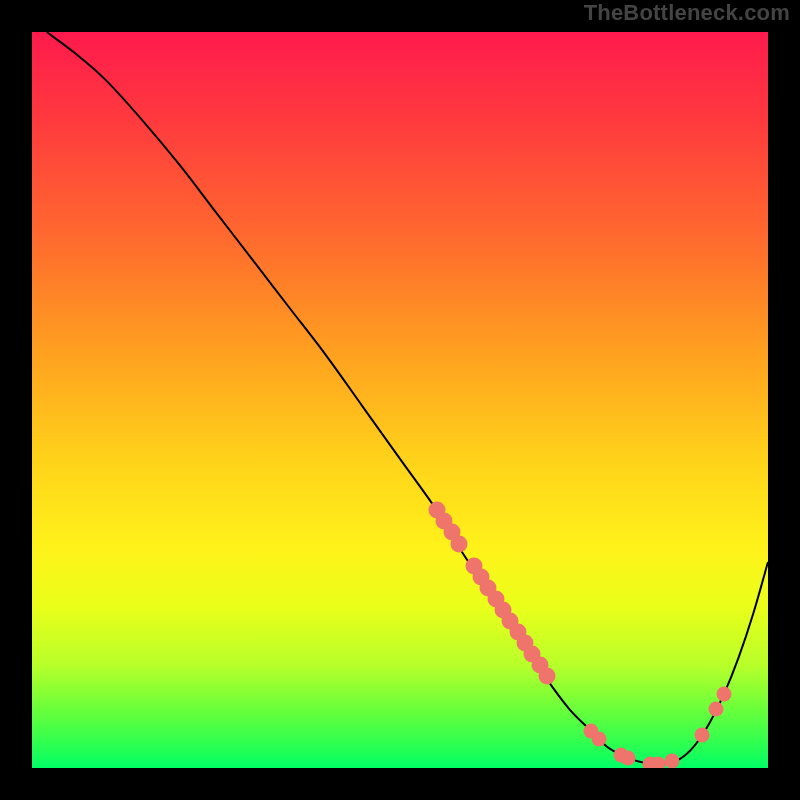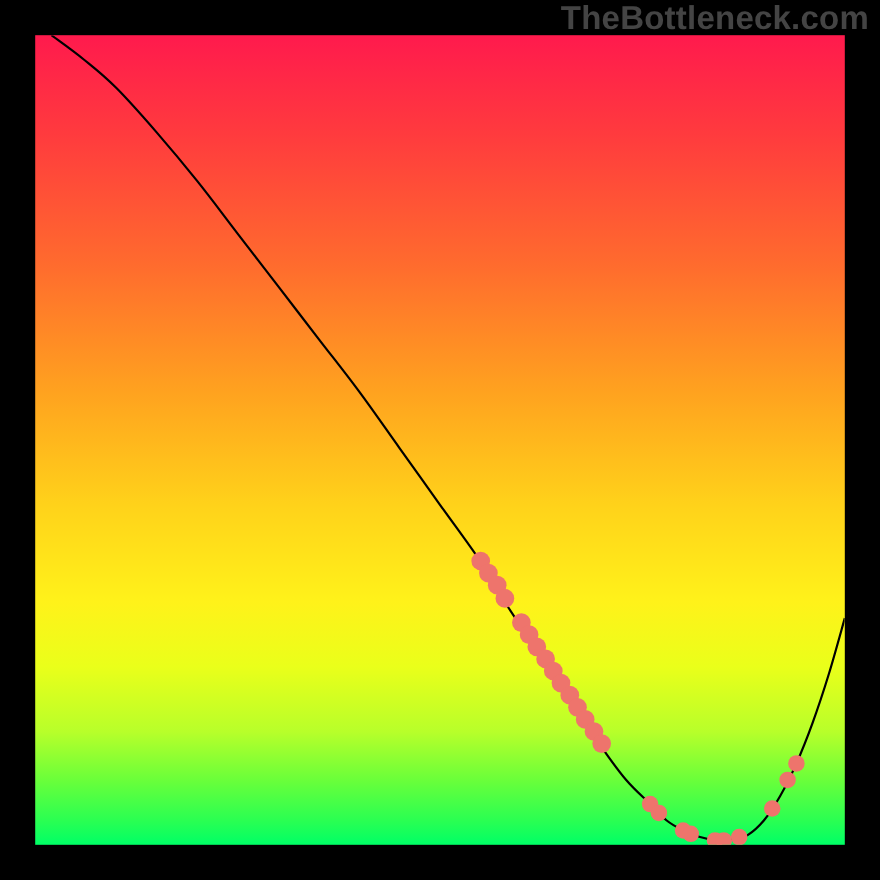--- a/index.html
+++ b/index.html
@@ -3,21 +3,21 @@
 <meta charset="utf-8">
 <style>
   * { margin: 0; padding: 0; box-sizing: border-box; }
   html, body { width: 800px; height: 800px; overflow: hidden; background: #000; }
   .wrap { position: relative; width: 800px; height: 800px; background: #000; }
   .attribution {
     position: absolute;
     top: 0;
     right: 10px;
     font-family: Arial, Helvetica, sans-serif;
-    font-size: 30px;
+    font-size: 22px;
     font-weight: 600;
     color: #444;
     letter-spacing: 0.2px;
   }
   .plot {
     position: absolute;
     left: 32px;
     top: 32px;
     width: 736px;
     height: 736px;

